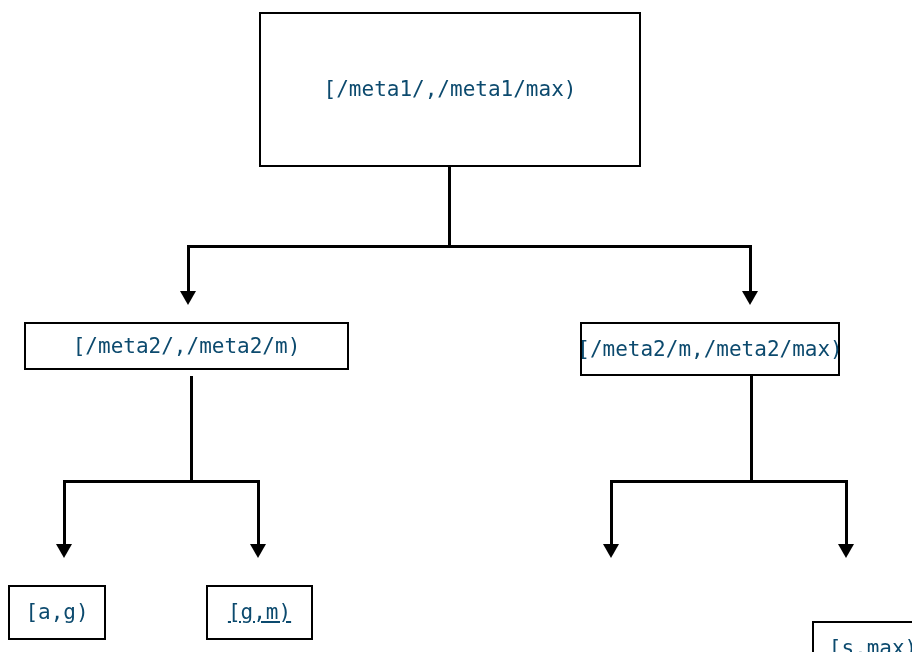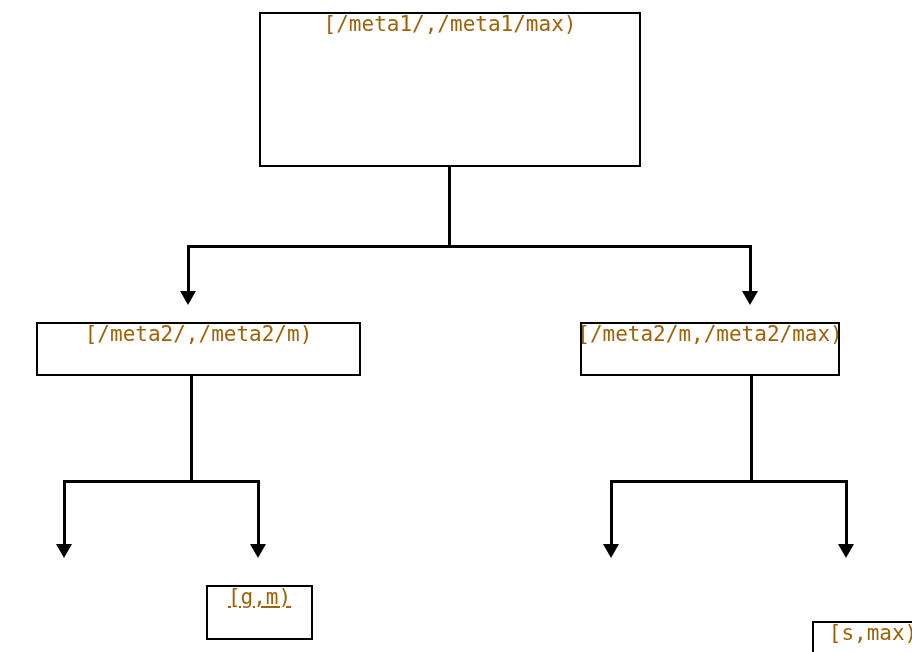--- a/index.html
+++ b/index.html
@@ -16,35 +16,35 @@
     overflow: hidden;
     font-family: "DejaVu Sans Mono", "Liberation Mono", monospace;
   }
   
   .node {
     position: absolute;
     box-sizing: border-box;
     background: #ffffff;
     border: 2px solid #000000;
     display: flex;
-    align-items: flex-start;
+    align-items: center;
     justify-content: center;
-    color: #a16207;
+    color: #0c4a6e;
     font-family: "DejaVu Sans Mono", "Liberation Mono", monospace;
     font-size: 21px;
     line-height: 1;
     letter-spacing: 0px;
     white-space: nowrap;
   }
   .node-label {
     display: block;
     text-align: center;
   }
   #node-root      { left: 259px; top: 12px;  width: 382px; height: 155px; }
-  #node-mid-left  { left: 36px;  top: 322px; width: 325px; height: 54px; }
+  #node-mid-left  { left: 24px;  top: 322px; width: 325px; height: 48px; }
   #node-mid-right { left: 580px; top: 322px; width: 260px; height: 54px; }
   #node-leaf-0    { left: 8px;   top: 585px; width: 98px;  height: 55px; }
   #node-leaf-1    { left: 206px; top: 585px; width: 107px;  height: 55px; text-decoration: underline; }
   #node-leaf-2    { left: 553px; top: 585px; width: 99px;  height: 55px; }
   #node-leaf-3    { left: 812px; top: 585px; width: 122px; height: 55px; margin-top: 36px; }
 
   
   .edge-v {
     position: absolute;
     width: 3px;
@@ -96,20 +96,23 @@
   </div>
 
   <div class="node" id="node-mid-left">
     <span class="node-label">[/meta2/,/meta2/m)</span>
   </div>
 
   <div class="node" id="node-mid-right">
     <span class="node-label">[/meta2/m,/meta2/max)</span>
   </div>
 
+  <div class="node" id="node-leaf-0">
+    <span class="node-label">[a,g)</span>
+  </div>
 
   <div class="node" id="node-leaf-1">
     <span class="node-label">[g,m)</span>
   </div>
 
 
   <div class="node" id="node-leaf-3">
     <span class="node-label">[s,max)</span>
   </div>
 

